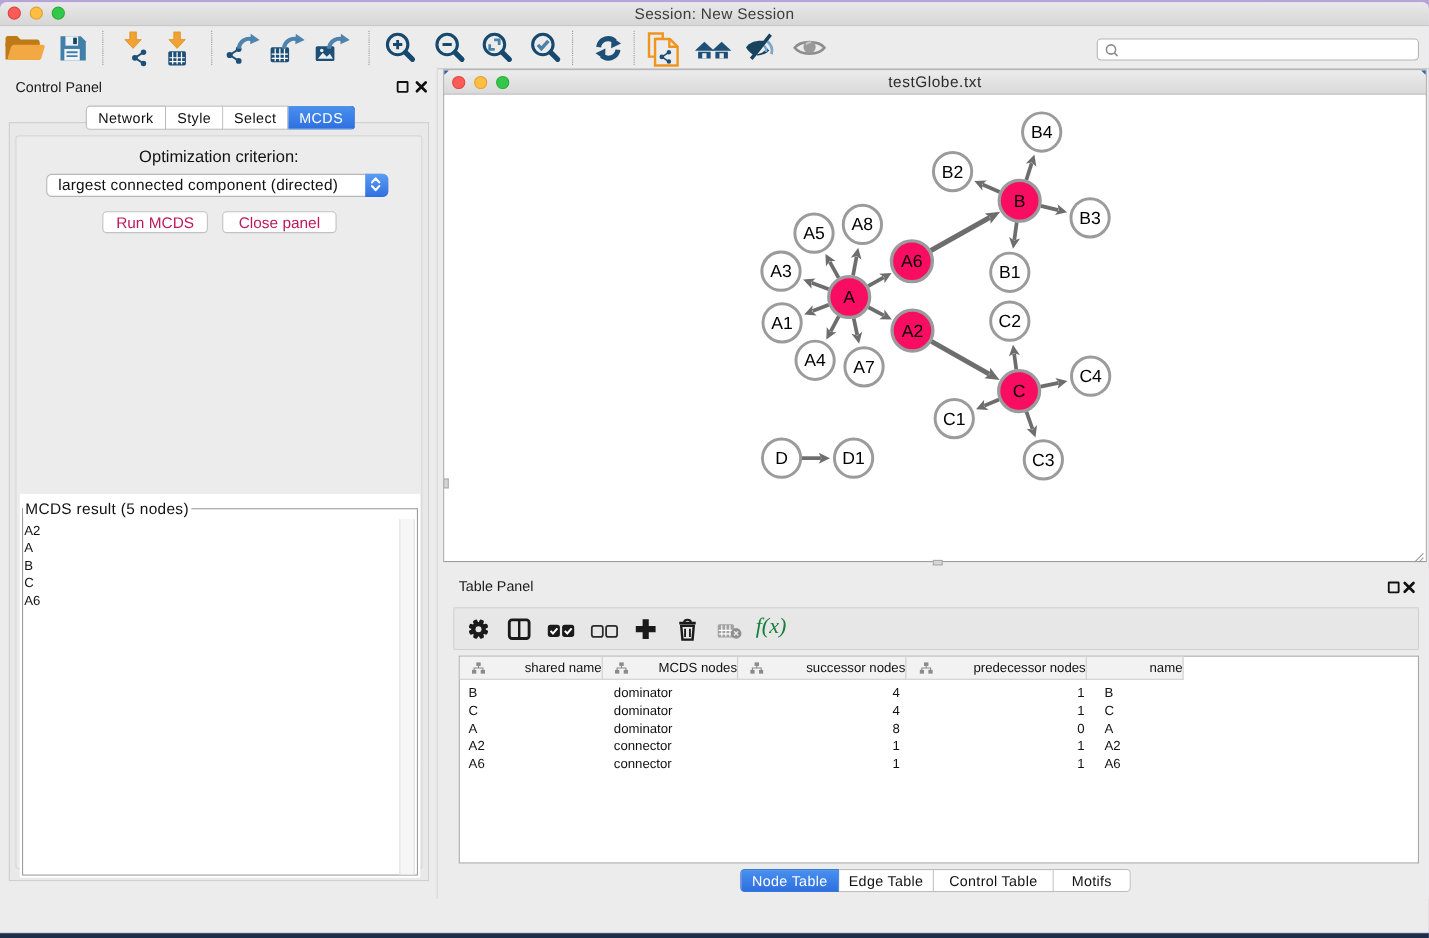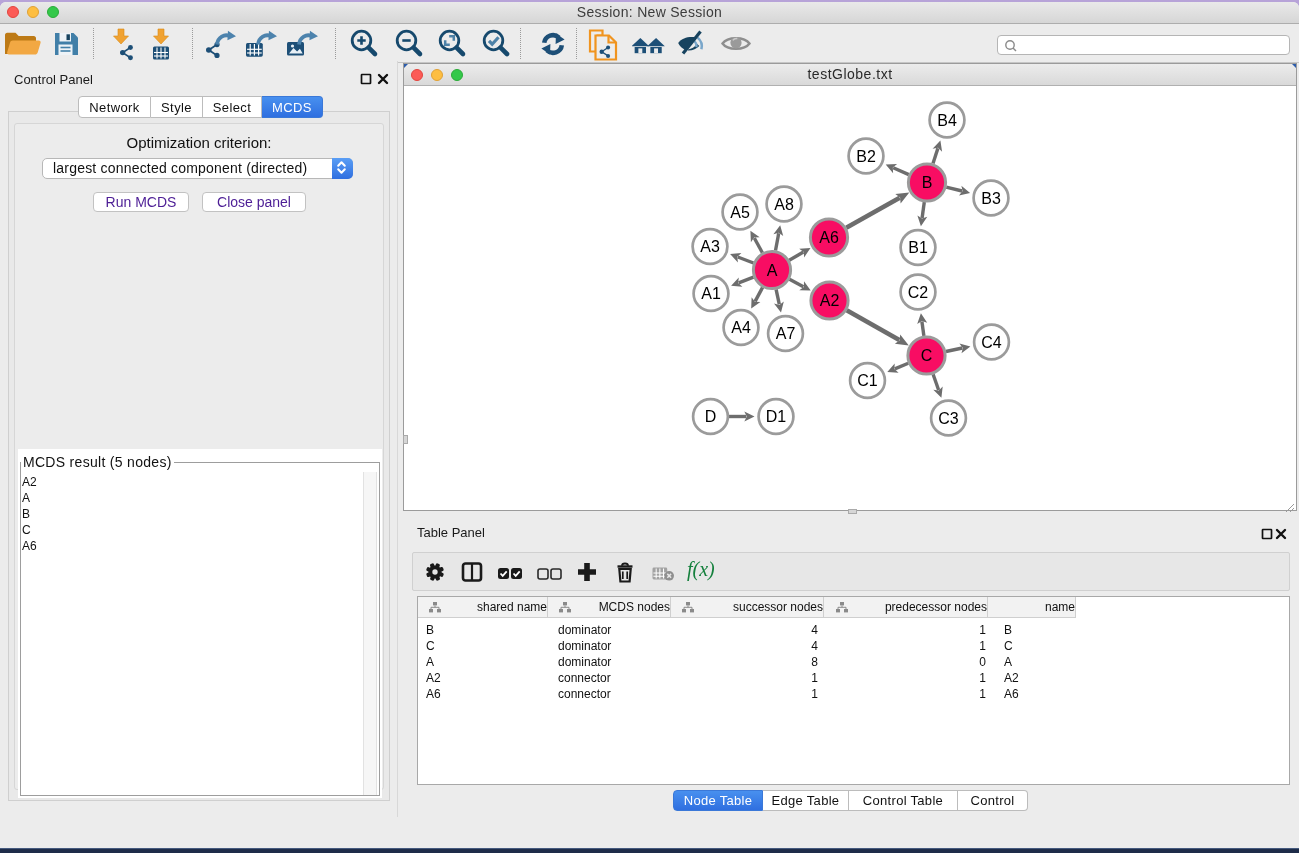--- a/index.html
+++ b/index.html
@@ -26,21 +26,21 @@
 .tab.first{border-left:1px solid #bcbcbc;border-radius:4px 0 0 4px}
 .tab.last{border-radius:0 4px 4px 0}
 .tab.sel{background:linear-gradient(#4890ef,#2f6fe0);color:#fff;border-color:#3a78d8}
 #cp-outer{position:absolute;left:8px;top:50px;width:382px;height:690px;background:#e9e9e9;border:1px solid #cfcfcf}
 #cp-inner{position:absolute;left:5px;top:11px;width:370px;height:667px;background:#ececec;border:1px solid #d6d6d6;border-radius:3px}
 #opt-label{position:absolute;left:0;top:10px;width:368px;text-align:center;font-size:15px;color:#111}
 #dropdown{position:absolute;left:27px;top:34px;width:311px;height:21px;background:#fff;border:1px solid #b7b7b7;border-radius:5px;font-size:14px;letter-spacing:0.2px;color:#111;line-height:19px;padding-left:10px}
 #dd-btn{position:absolute;right:-1px;top:-1px;width:21px;height:21px;background:linear-gradient(#5a9ef5,#2f6fe0);border-radius:0 5px 5px 0}
 #btn-run{position:absolute;left:78px;top:68px;width:96px;height:20px}
 #btn-close{position:absolute;left:187px;top:68px;width:104px;height:20px}
-.pushbtn{background:#fff;border:1px solid #c2c2c2;border-radius:4px;font-size:14px;color:#4c1d95;text-align:center;line-height:18px}
+.pushbtn{background:#fff;border:1px solid #c2c2c2;border-radius:4px;font-size:14px;color:#be185d;text-align:center;line-height:18px}
 #mcds-white{position:absolute;left:3px;top:325px;width:364px;height:349px;background:#fff}
 #mcds-border{position:absolute;left:2px;top:13px;width:360px;height:334px;border:1px solid #9d9d9d}
 #mcds-legend{position:absolute;left:3px;top:5px;background:#fff;padding:0 2px;font-size:14px;letter-spacing:0.3px;color:#111}
 #mcds-list{position:absolute;left:4px;top:25px;font-size:12px;color:#111;line-height:16px}
 #mcds-scroll{position:absolute;left:345px;top:23px;width:14px;height:323px;background:#f6f6f6;border-left:1px solid #e2e2e2;border-right:1px solid #e2e2e2}
 
 #netwin{left:403px;top:61px;width:894px;height:448px;background:#fff;border:1px solid #9b9b9b}
 #net-titlebar{position:absolute;left:0;top:0;width:892px;height:22px;background:linear-gradient(#ececec,#d9d9d9);border-bottom:1px solid #b0b0b0}
 #net-title{width:100%;text-align:center;font-size:14px;letter-spacing:0.5px;color:#2a2a2a;line-height:21px}
 #net-canvas{position:absolute;left:0;top:23px;width:892px;height:423px;background:#fff}
@@ -491,16 +491,16 @@
           <div class="tc" style="left:140px">connector</div>
           <div class="tc" style="left:253px;width:147px;text-align:right">1</div>
           <div class="tc" style="left:406px;width:162px;text-align:right">1</div>
           <div class="tc" style="left:586px">A6</div>
         </div>
     </div>
     <div id="tp-tabs">
       <div class="btab first sel" style="width:90px">Node Table</div>
         <div class="btab" style="width:86px">Edge Table</div>
         <div class="btab" style="width:109px">Control Table</div>
-        <div class="btab last" style="width:70px">Control</div>
+        <div class="btab last" style="width:70px">Motifs</div>
     </div>
   </div>
 </div>
 
 </body></html>

